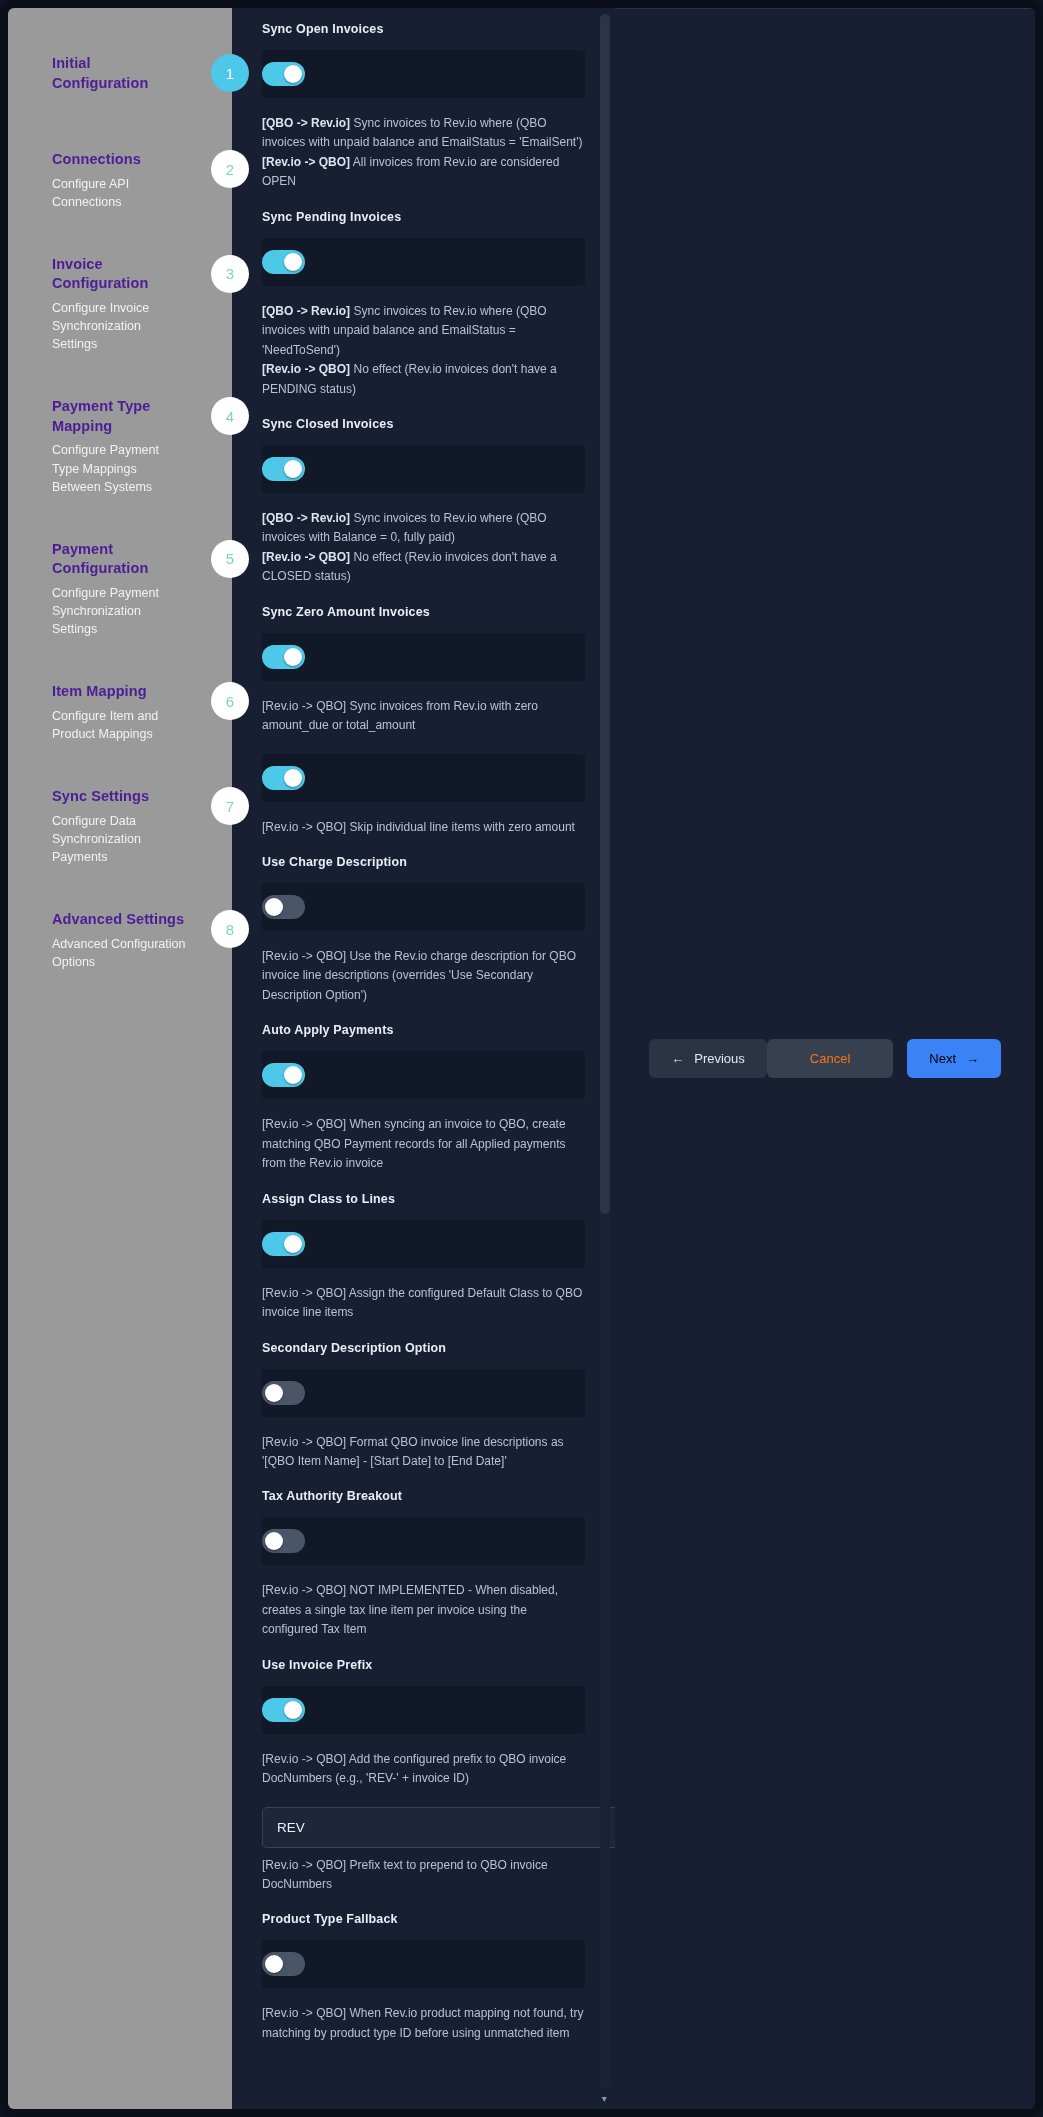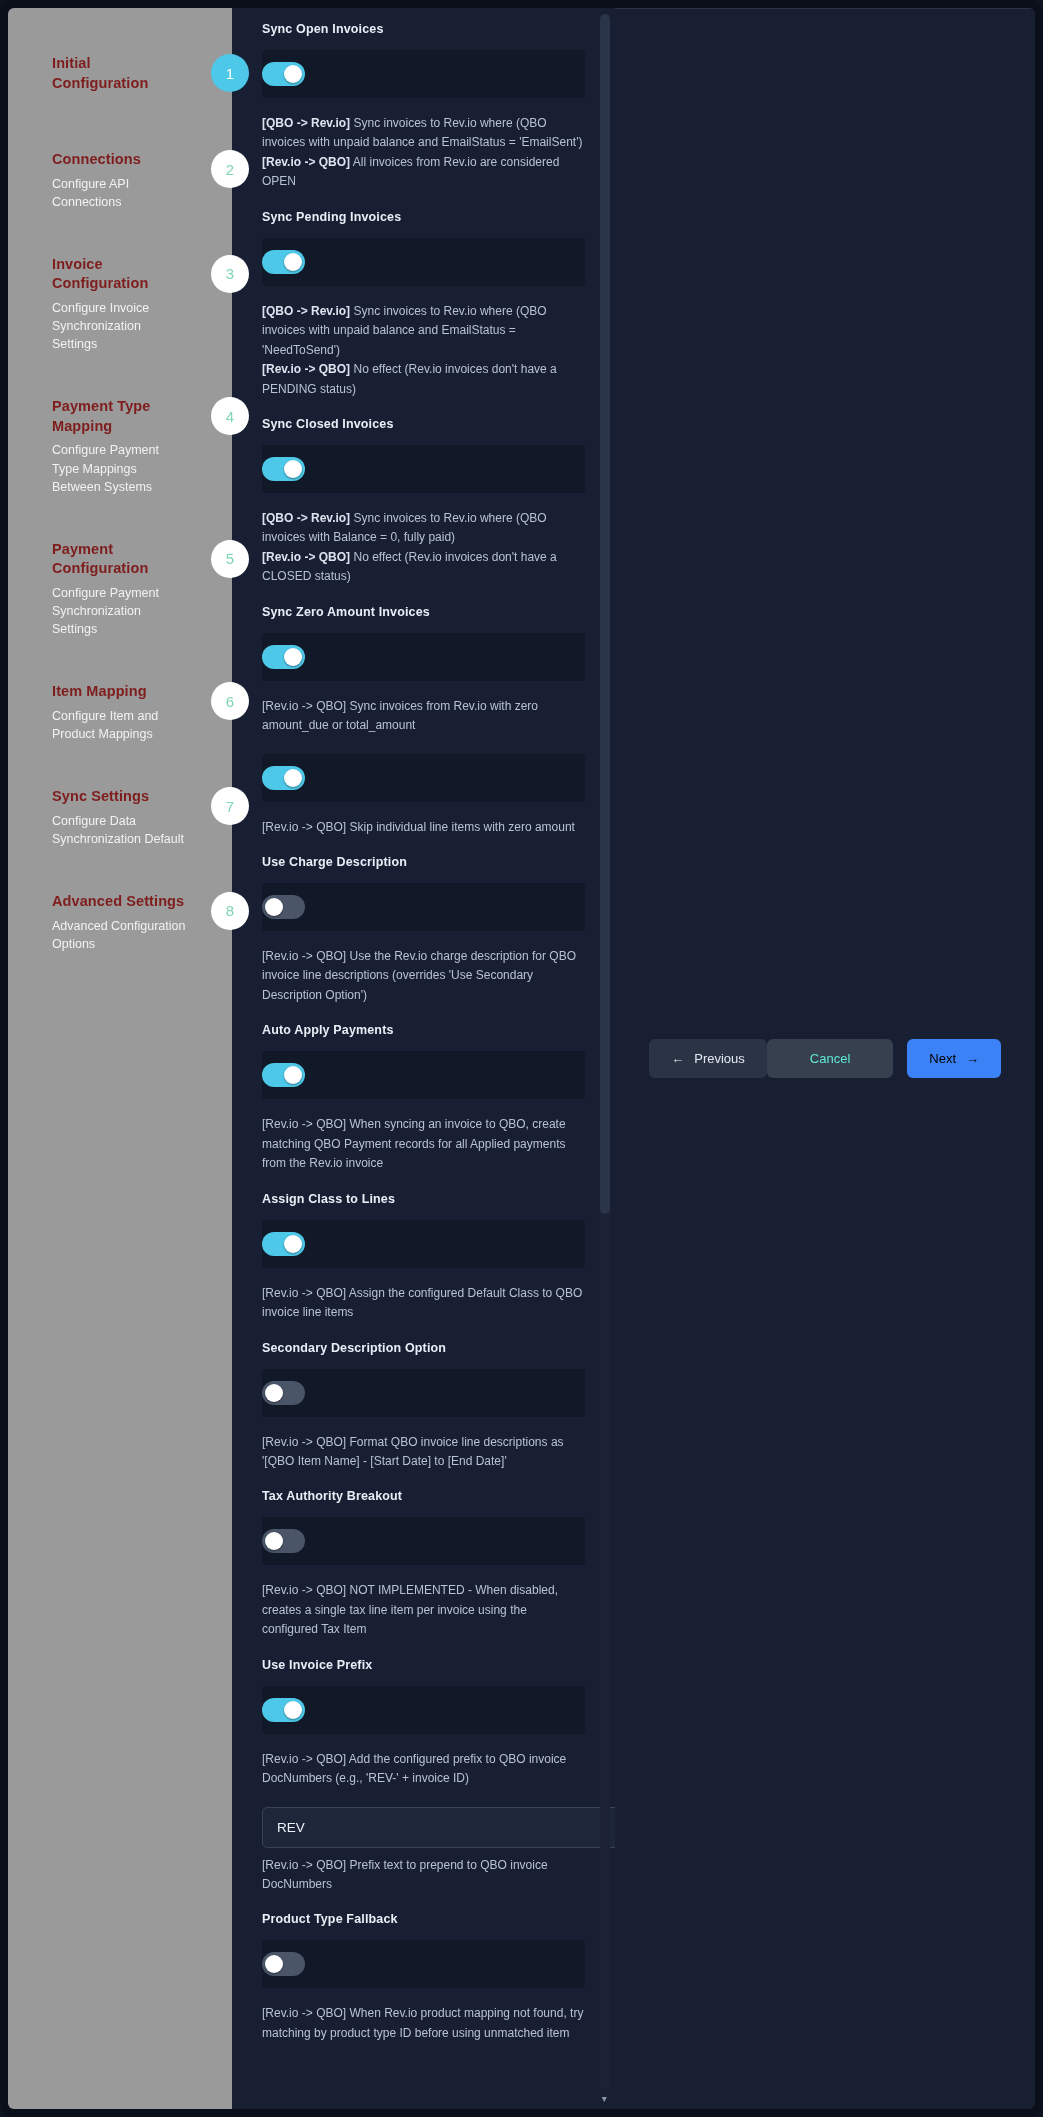--- a/index.html
+++ b/index.html
@@ -29,21 +29,21 @@
   }
   .step {
     position: relative;
     padding: 0 46px 0 44px;
     margin-bottom: 44px;
     min-height: 52px;
   }
   .step-title {
     font-size: 14.5px;
     font-weight: bold;
-    color: #7f1d1d;
+    color: #4c1d95;
     line-height: 1.35;
     letter-spacing: .1px;
     margin-bottom: 5px;
   }
   .step-sub {
     font-size: 12.5px;
     color: #f2f2f2;
     line-height: 1.45;
     font-weight: 400;
   }
@@ -180,21 +180,21 @@
     border: none;
     border-radius: 6px;
     padding: 12px 22px;
     cursor: pointer;
     display: inline-flex;
     align-items: center;
     gap: 10px;
     font-weight: 400;
   }
   .btn-prev { background: #2b3445; color: #e2e8f2; }
-  .btn-cancel { background: #36404f; color: #5eead4; padding: 12px 43px; }
+  .btn-cancel { background: #36404f; color: #f97316; padding: 12px 43px; }
   .btn-next { background: #3b82f6; color: #000000; padding: 12px 22px; }
   .footer-right { display: flex; gap: 14px; align-items: center; }
   .arrow { font-size: 13px; }
 </style>
 </head>
 <body>
 
 <div id="app">
 
   <aside class="sidebar">
@@ -223,21 +223,21 @@
           <div class="step-sub">Configure Payment Synchronization Settings</div>
           <div class="step-badge">5</div>
         </div>
         <div class="step">
           <div class="step-title">Item Mapping</div>
           <div class="step-sub">Configure Item and Product Mappings</div>
           <div class="step-badge">6</div>
         </div>
         <div class="step">
           <div class="step-title">Sync Settings</div>
-          <div class="step-sub">Configure Data Synchronization Default</div>
+          <div class="step-sub">Configure Data Synchronization Payments</div>
           <div class="step-badge">7</div>
         </div>
         <div class="step">
           <div class="step-title">Advanced Settings</div>
           <div class="step-sub">Advanced Configuration Options</div>
           <div class="step-badge">8</div>
         </div>
       </div>
   </aside>
 

